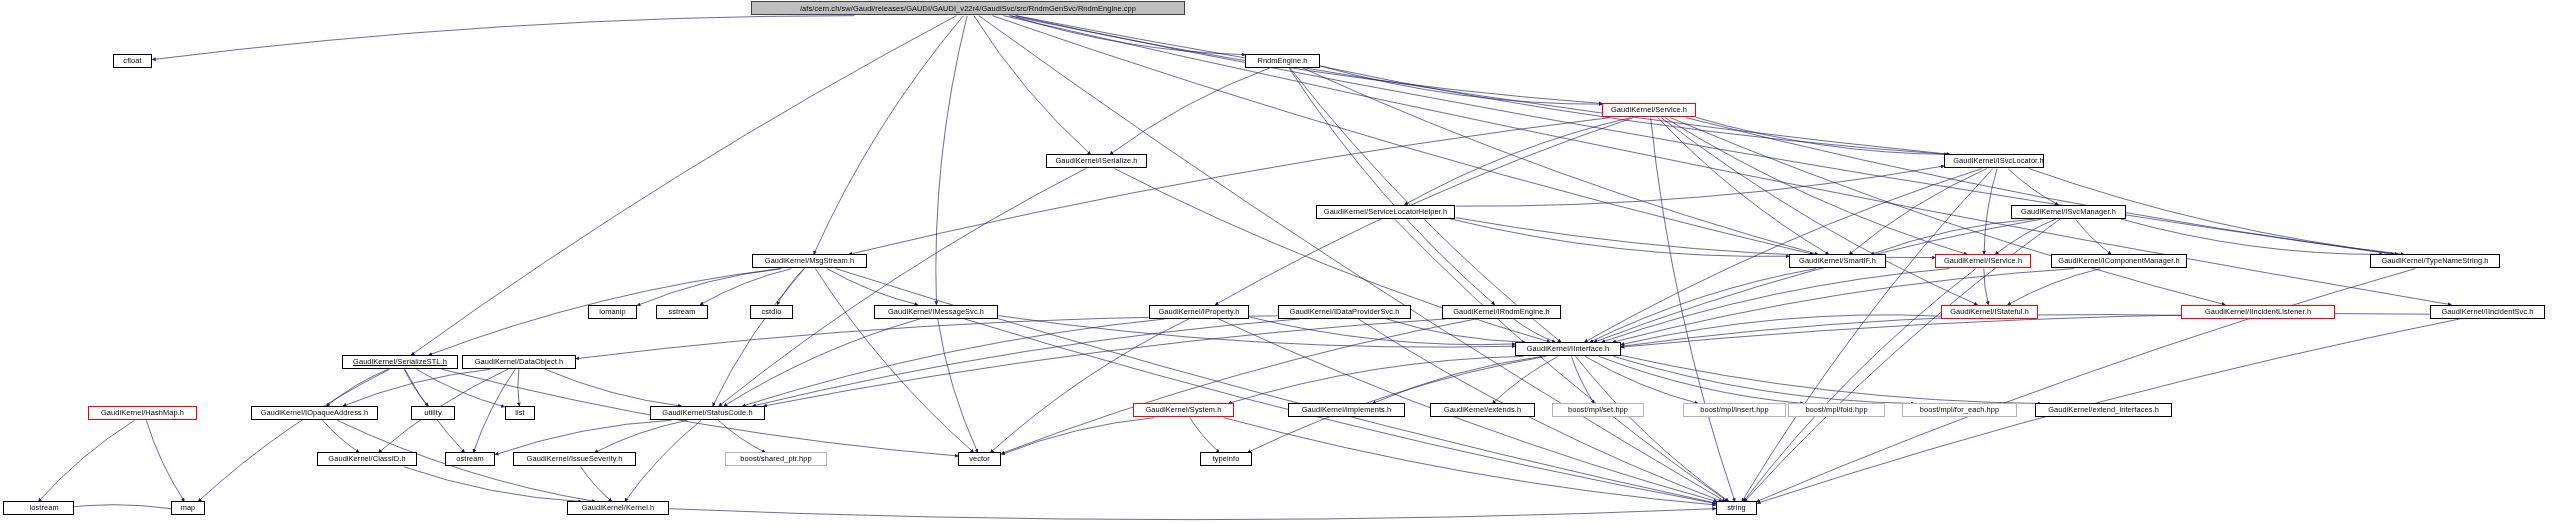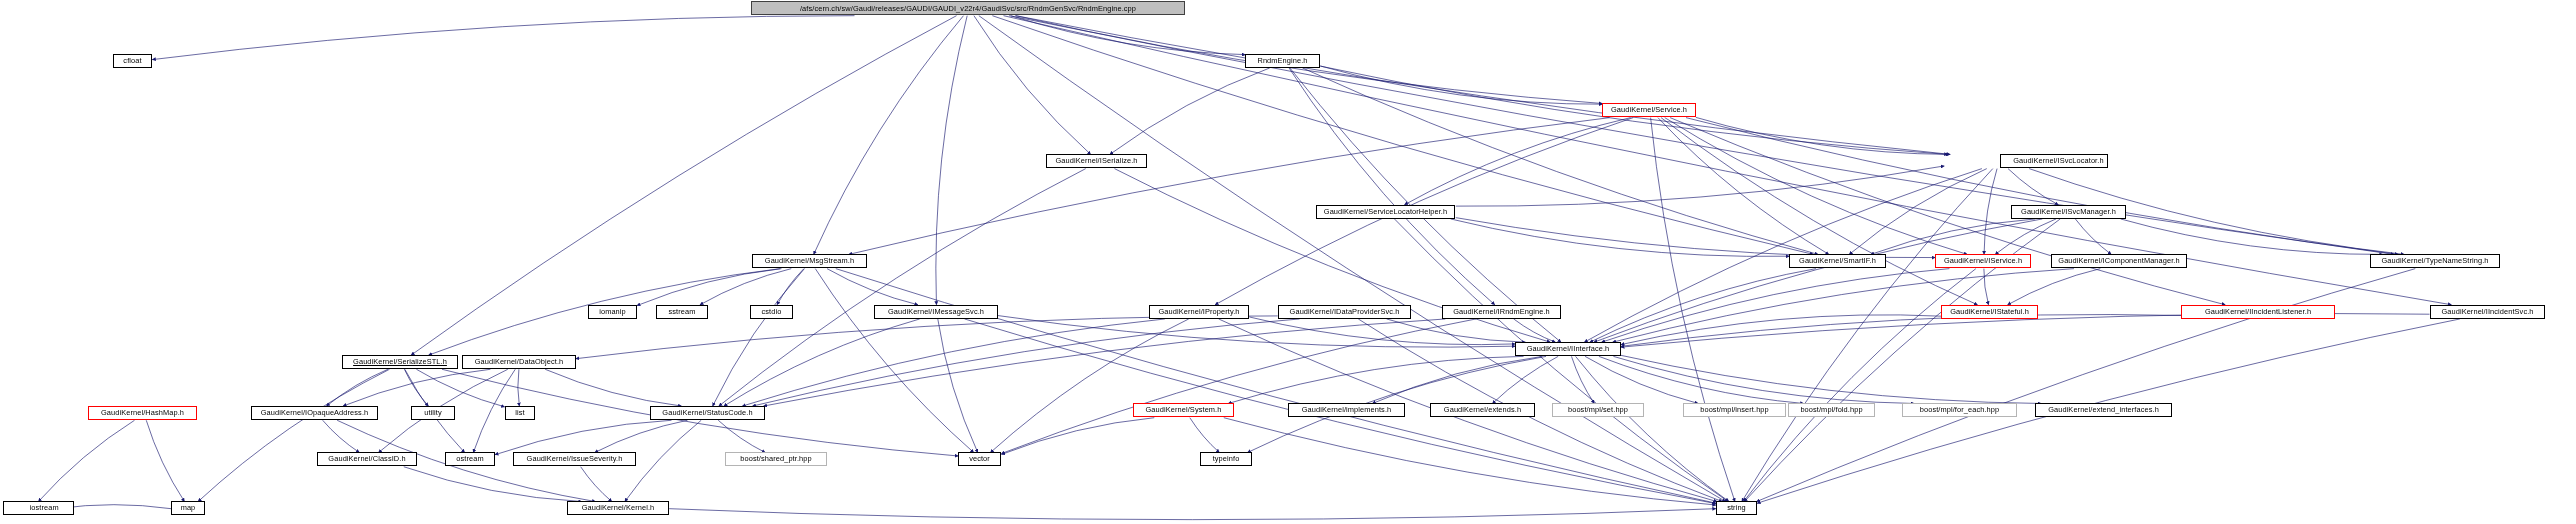--- a/index.html
+++ b/index.html
@@ -189,21 +189,21 @@
     </div>
     <div class="node" style="left: 1245px; top: 54px; width: 75px;">
       <span class="node-label">RndmEngine.h</span>
     </div>
     <div class="node red" style="left: 1602px; top: 103px; width: 94px;">
       <span class="node-label">GaudiKernel/Service.h</span>
     </div>
     <div class="node" style="left: 1046px; top: 154px; width: 101px;">
       <span class="node-label">GaudiKernel/ISerialize.h</span>
     </div>
-    <div class="node" style="left: 2000px; top: 154px; width: 108px; padding-left: 12px;">
+    <div class="node" style="left: 1944px; top: 154px; width: 100px; padding-left: 12px;">
       <span class="node-label">GaudiKernel/ISvcLocator.h</span>
     </div>
     <div class="node" style="left: 1316px; top: 205px; width: 139px;">
       <span class="node-label">GaudiKernel/ServiceLocatorHelper.h</span>
     </div>
     <div class="node" style="left: 2011px; top: 205px; width: 115px;">
       <span class="node-label">GaudiKernel/ISvcManager.h</span>
     </div>
     <div class="node" style="left: 752px; top: 254px; width: 115px;">
       <span class="node-label">GaudiKernel/MsgStream.h</span>
@@ -282,21 +282,21 @@
     </div>
     <div class="node" style="left: 1430px; top: 403px; width: 105px;">
       <span class="node-label">GaudiKernel/extends.h</span>
     </div>
     <div class="node grey" style="left: 1552px; top: 403px; width: 92px;">
       <span class="node-label">boost/mpl/set.hpp</span>
     </div>
     <div class="node grey" style="left: 1664px; top: 403px; width: 103px; margin-left: 19px;">
       <span class="node-label">boost/mpl/insert.hpp</span>
     </div>
-    <div class="node grey" style="left: 1788px; top: 403px; width: 87px; text-align: right;">
+    <div class="node grey" style="left: 1788px; top: 403px; width: 97px; text-align: right;">
       <span class="node-label">boost/mpl/fold.hpp</span>
     </div>
     <div class="node grey" style="left: 1902px; top: 403px; width: 115px;">
       <span class="node-label">boost/mpl/for_each.hpp</span>
     </div>
     <div class="node" style="left: 2035px; top: 403px; width: 137px;">
       <span class="node-label">GaudiKernel/extend_interfaces.h</span>
     </div>
     <div class="node" style="left: 317px; top: 452px; width: 100px;">
       <span class="node-label">GaudiKernel/ClassID.h</span>

